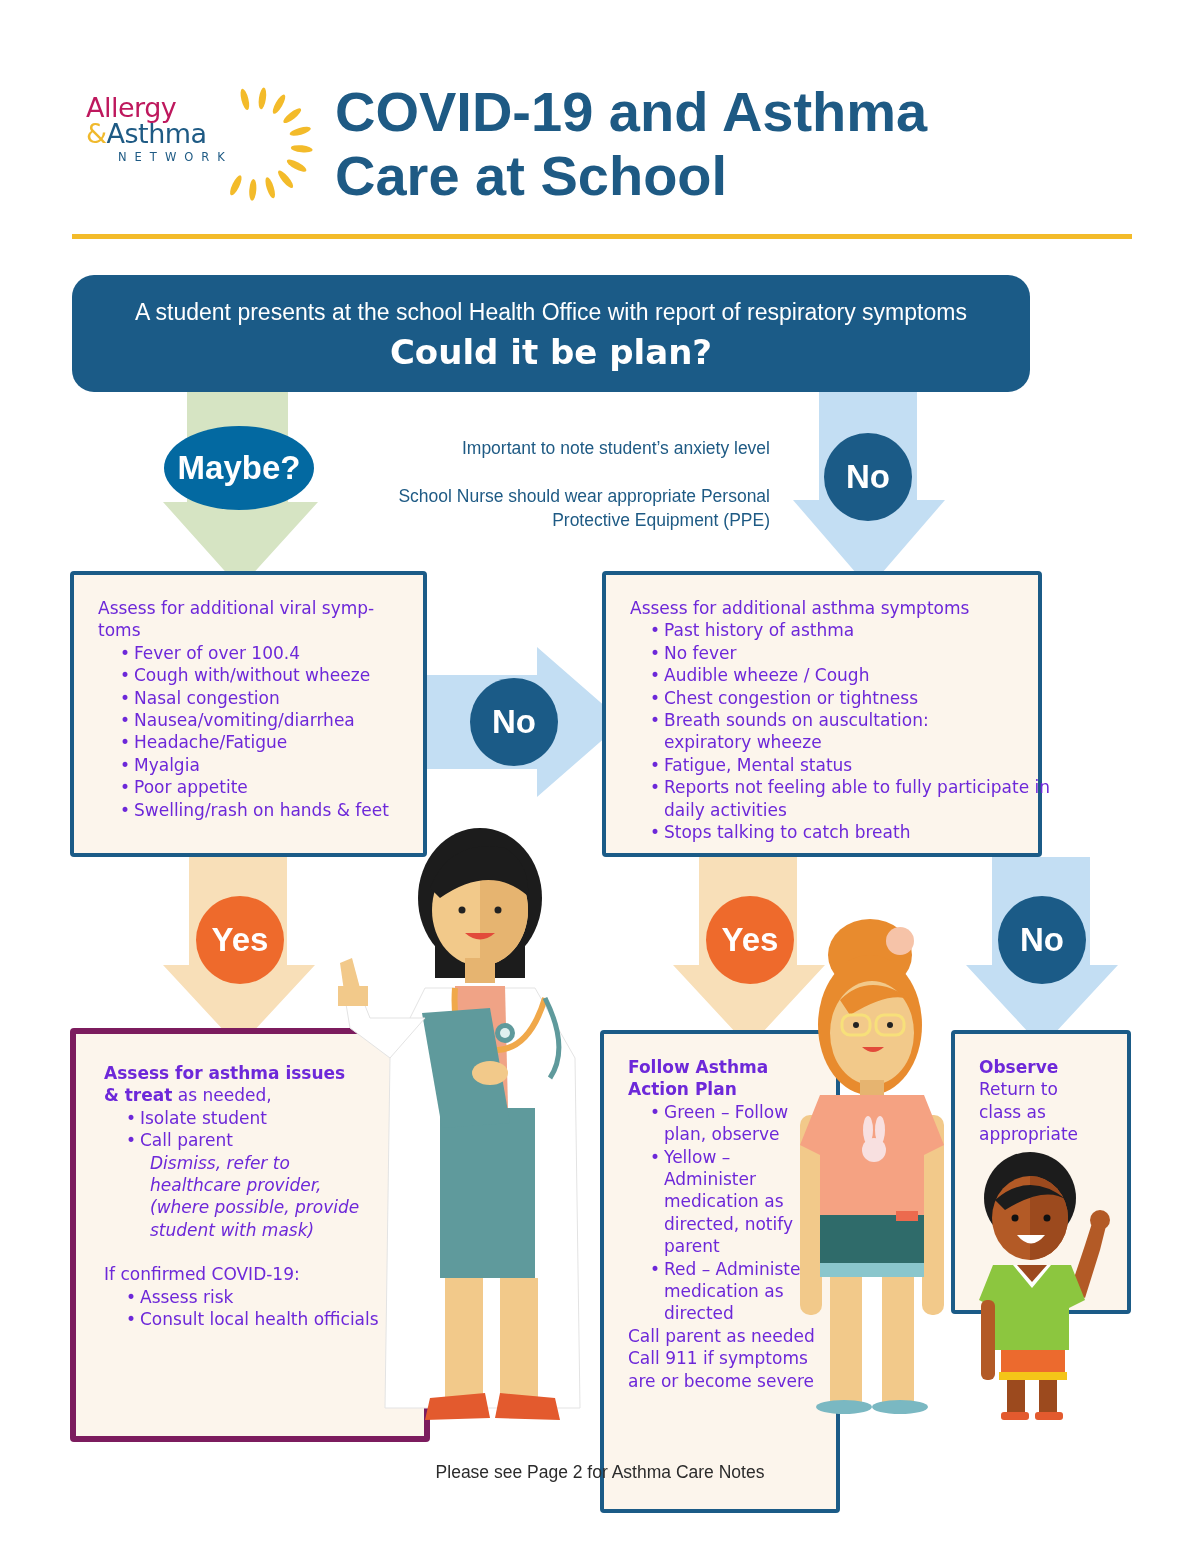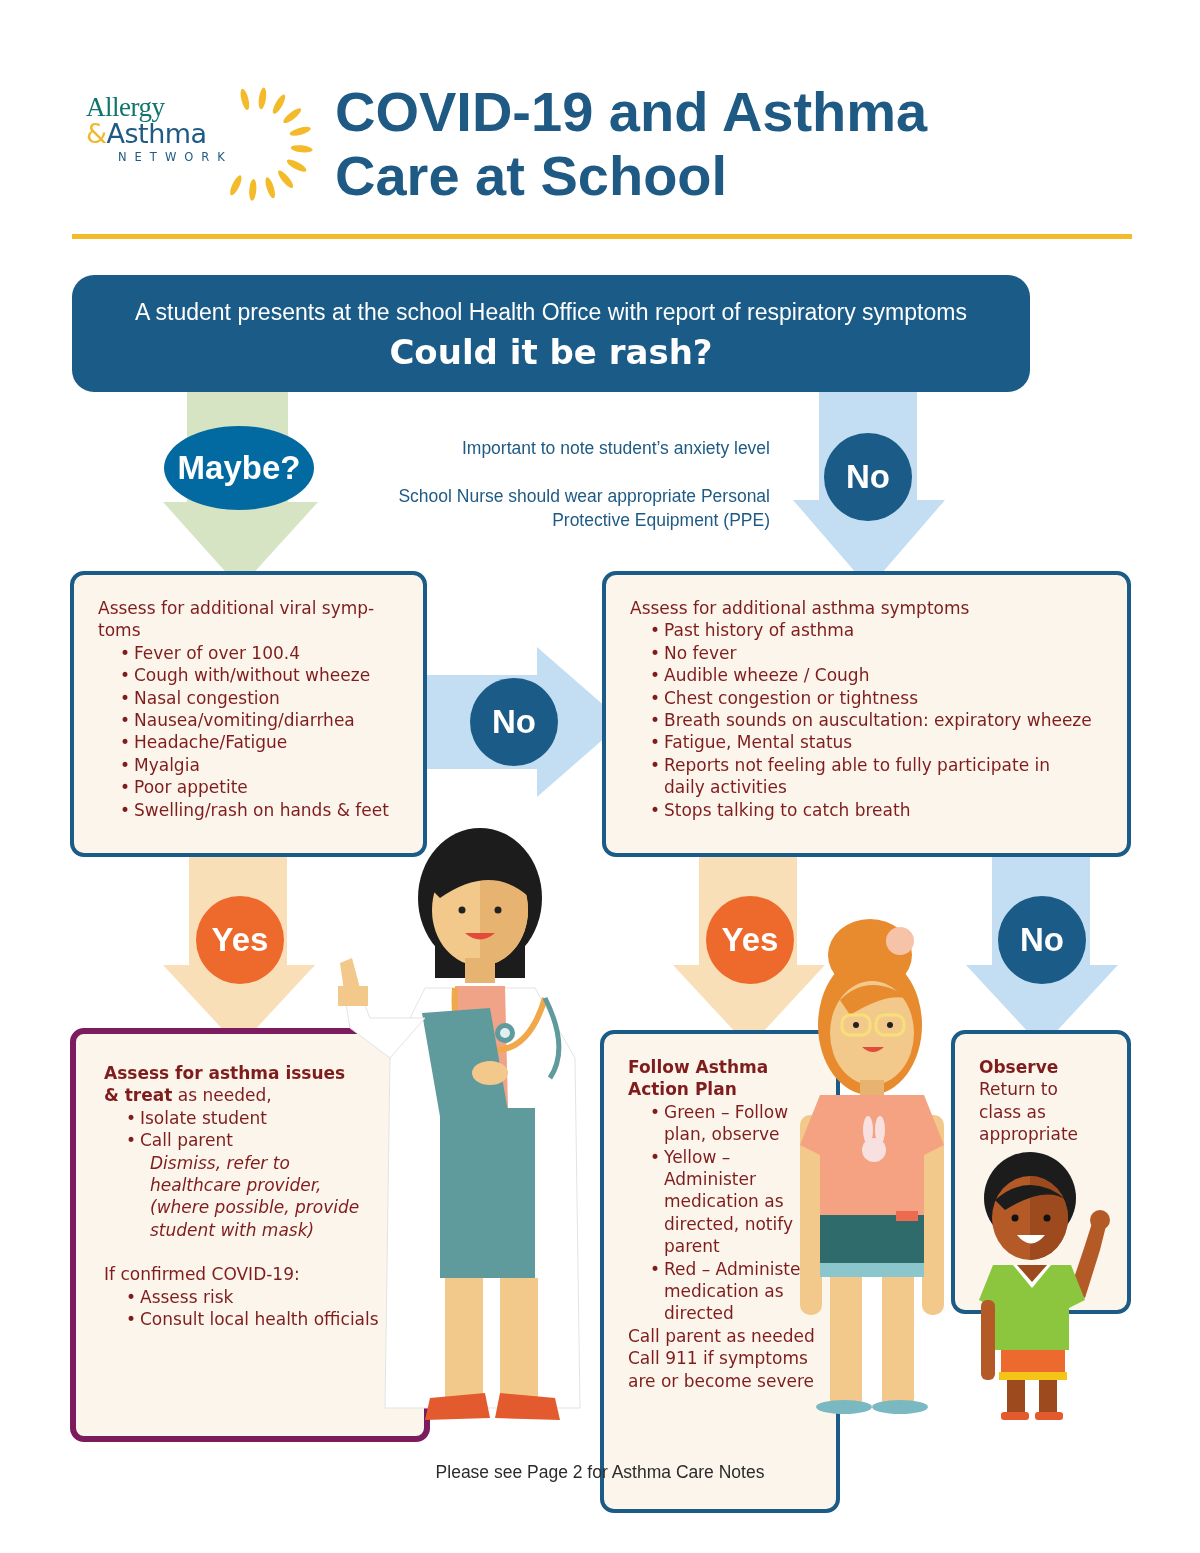--- a/index.html
+++ b/index.html
@@ -2,49 +2,49 @@
 <html><head>
 <meta charset="utf-8">
 <style>
   * { box-sizing: border-box; margin: 0; padding: 0; }
   html, body { width: 1200px; height: 1553px; background: #ffffff; overflow: hidden; }
   body { position: relative; font-family: "DejaVu Sans", "Liberation Sans", sans-serif; color: #2b2b2b; }
   .abs { position: absolute; }
 
   
   .logo { left: 86px; top: 90px; width: 220px; height: 110px; }
-  .logo-line1 { position: absolute; left: 0; top: 2px; font-size: 27px; color: #0f766e; letter-spacing: -0.5px; font-family: Liberation Serif, serif; }
+  .logo-line1 { position: absolute; left: 0; top: 2px; font-size: 27px; color: #be185d; letter-spacing: -0.5px; }
   .logo-line2 { position: absolute; left: 0; top: 28px; font-size: 27px; color: #1e5a84; letter-spacing: -0.5px; }
   .logo-amp { color: #f0b92c; }
   .logo-line3 { position: absolute; left: 32px; top: 60px; font-size: 11.5px; color: #1e5a84; letter-spacing: 8px; }
   .sun { position: absolute; left: 110px; top: -6px; width: 120px; height: 120px; }
 
   .title { left: 335px; top: 80px; font-family: "Liberation Sans", sans-serif; font-weight: bold; font-size: 56px; line-height: 64px; color: #1e5a84; }
   .gold-rule { left: 72px; top: 234px; width: 1060px; height: 5px; background: #f3bb2a; }
 
   
   .banner { left: 72px; top: 275px; width: 958px; height: 117px; background: #1b5b87; border-radius: 22px; color: #fff; text-align: center; }
   .banner-sub { position: absolute; left: 0; right: 0; top: 24px; font-size: 23px; font-family: "Liberation Sans", sans-serif; }
   .banner-q { position: absolute; left: 0; right: 0; top: 57px; font-size: 34px; font-weight: bold; }
 
   .notes { left: 330px; top: 436px; width: 440px; text-align: right; color: #1e5a84; font-size: 17.5px; font-family: "Liberation Sans", sans-serif; line-height: 24px; }
   .notes p + p { margin-top: 24px; }
 
   
-  .box { background: #fcf5ec; border: 4px solid #1b5b87; border-radius: 14px; font-size: 17px; line-height: 22.4px; color: #7f1d1d; }
+  .box { background: #fcf5ec; border: 4px solid #1b5b87; border-radius: 4px; font-size: 17px; line-height: 22.4px; color: #6d28d9; }
   .box ul { list-style: none; }
   .box li { position: relative; padding-left: 14px; }
   .box li::before { content: "•"; position: absolute; left: 0; top: 0; }
   .box .bold { font-weight: bold; }
   .box .ital { font-style: italic; }
 
   .box-viral { left: 70px; top: 571px; width: 357px; height: 286px; padding: 22px 18px 0 24px; }
   .box-viral ul { margin-left: 22px; }
 
-  .box-asthma { left: 602px; top: 571px; width: 529px; height: 286px; padding: 22px 18px 0 24px; }
+  .box-asthma { left: 602px; top: 571px; width: 440px; height: 286px; padding: 22px 18px 0 24px; }
   .box-asthma ul { margin-left: 20px; }
 
   .box-treat { left: 70px; top: 1028px; width: 360px; height: 414px; border-color: #7c1c5e; border-width: 6px; padding: 28px 14px 0 28px; }
   .box-treat ul { margin-left: 22px; }
   .box-treat .sub { padding-left: 46px; }
   .box-treat .gap { height: 22px; }
 
   .box-plan { left: 600px; top: 1030px; width: 240px; height: 483px; padding: 22px 10px 0 24px; }
   .box-plan ul { margin-left: 22px; }
 
@@ -109,21 +109,21 @@
 <svg class="arrow" style="left:673px;top:857px;" width="152" height="190">
   <polygon points="26,0 124,0 124,108 152,108 76,190 0,108 26,108" fill="#f8dfb8"></polygon>
 </svg>
 
 <svg class="arrow" style="left:966px;top:857px;" width="152" height="190">
   <polygon points="26,0 124,0 124,108 152,108 76,190 0,108 26,108" fill="#c3def3"></polygon>
 </svg>
 
 <div class="abs banner">
   <div class="banner-sub">A student presents at the school Health Office with report of respiratory symptoms</div>
-  <div class="banner-q">Could it be rash?</div>
+  <div class="banner-q">Could it be plan?</div>
 </div>
 
 <div class="abs notes">
   <p>Important to note student’s anxiety level</p>
   <p>School Nurse should wear appropriate Personal Protective Equipment (PPE)</p>
 </div>
 
 <div class="abs box box-viral">
   <div style="width:300px;">Assess for additional viral symp-toms</div>
   <ul>

